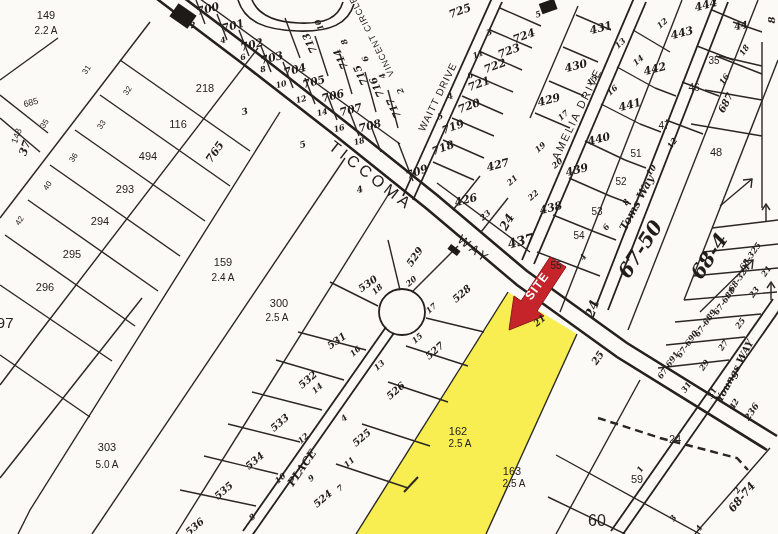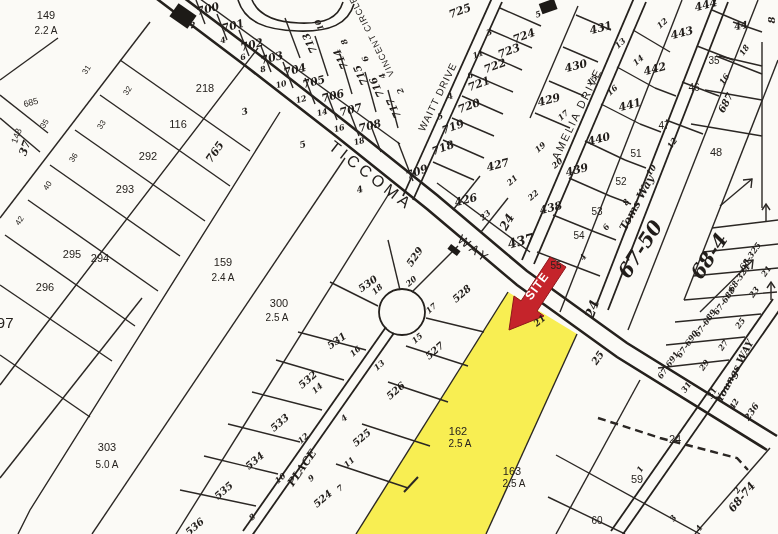--- a/index.html
+++ b/index.html
@@ -187,39 +187,39 @@
     </g>
 
     <polygon points="550,257 566,267 537,311 544,316 509,330 514,296 521,301" fill="#c5242b" stroke="#8e171c" stroke-width="1"></polygon>
   </svg>
 
   <div id="label-layer">
       <span class="lbl p" style="left: 46px; top: 15px; font-size: 11px; transform: translate(-50%, -50%) rotate(0deg);">149</span>
       <span class="lbl p" style="left: 46px; top: 31px; font-size: 10px; transform: translate(-50%, -50%) rotate(0deg);">2.2 A</span>
       <span class="lbl p" style="left: 205px; top: 88px; font-size: 11px; transform: translate(-50%, -50%) rotate(0deg);">218</span>
       <span class="lbl p" style="left: 178px; top: 124px; font-size: 11px; transform: translate(-50%, -50%) rotate(0deg);">116</span>
-      <span class="lbl p" style="left: 148px; top: 156px; font-size: 11px; transform: translate(-50%, -50%) rotate(0deg);">292</span>
+      <span class="lbl p" style="left: 148px; top: 156px; font-size: 11px; transform: translate(-50%, -50%) rotate(0deg);">494</span>
       <span class="lbl p" style="left: 125px; top: 189px; font-size: 11px; transform: translate(-50%, -50%) rotate(0deg);">293</span>
-      <span class="lbl p" style="left: 100px; top: 221px; font-size: 11px; transform: translate(-50%, -50%) rotate(0deg); margin-top: 37px;">294</span>
+      <span class="lbl p" style="left: 100px; top: 221px; font-size: 11px; transform: translate(-50%, -50%) rotate(0deg);">294</span>
       <span class="lbl p" style="left: 72px; top: 254px; font-size: 11px; transform: translate(-50%, -50%) rotate(0deg);">295</span>
       <span class="lbl p" style="left: 45px; top: 287px; font-size: 11px; transform: translate(-50%, -50%) rotate(0deg);">296</span>
       <span class="lbl p" style="left: 1px; top: 322px; font-size: 15px; transform: translate(-50%, -50%) rotate(0deg);">297</span>
       <span class="lbl p" style="left: 107px; top: 447px; font-size: 11px; transform: translate(-50%, -50%) rotate(0deg);">303</span>
       <span class="lbl p" style="left: 107px; top: 465px; font-size: 10px; transform: translate(-50%, -50%) rotate(0deg);">5.0 A</span>
       <span class="lbl p" style="left: 223px; top: 262px; font-size: 11px; transform: translate(-50%, -50%) rotate(0deg);">159</span>
       <span class="lbl p" style="left: 223px; top: 278px; font-size: 10px; transform: translate(-50%, -50%) rotate(0deg);">2.4 A</span>
       <span class="lbl p" style="left: 279px; top: 303px; font-size: 11px; transform: translate(-50%, -50%) rotate(0deg);">300</span>
       <span class="lbl p" style="left: 277px; top: 318px; font-size: 10px; transform: translate(-50%, -50%) rotate(0deg);">2.5 A</span>
       <span class="lbl p" style="left: 458px; top: 431px; font-size: 11px; transform: translate(-50%, -50%) rotate(0deg);">162</span>
       <span class="lbl p" style="left: 460px; top: 444px; font-size: 10px; transform: translate(-50%, -50%) rotate(0deg);">2.5 A</span>
       <span class="lbl p" style="left: 512px; top: 471px; font-size: 11px; transform: translate(-50%, -50%) rotate(0deg);">163</span>
       <span class="lbl p" style="left: 514px; top: 484px; font-size: 10px; transform: translate(-50%, -50%) rotate(0deg);">2.5 A</span>
       <span class="lbl p" style="left: 675px; top: 439px; font-size: 11px; transform: translate(-50%, -50%) rotate(0deg);">24</span>
       <span class="lbl p" style="left: 637px; top: 479px; font-size: 11px; transform: translate(-50%, -50%) rotate(0deg);">59</span>
-      <span class="lbl p" style="left: 597px; top: 521px; font-size: 10px; transform: translate(-50%, -50%) rotate(0deg);">60</span>
+      <span class="lbl p" style="left: 597px; top: 521px; font-size: 16px; transform: translate(-50%, -50%) rotate(0deg);">60</span>
       <span class="lbl p" style="left: 31px; top: 103px; font-size: 9px; transform: translate(-50%, -50%) rotate(-15deg);">685</span>
       <span class="lbl p" style="left: 17px; top: 136px; font-size: 9px; transform: translate(-50%, -50%) rotate(-70deg);">148</span>
       <span class="lbl p" style="left: 45px; top: 124px; font-size: 8px; transform: translate(-50%, -50%) rotate(-58deg);">35</span>
       <span class="lbl p" style="left: 87px; top: 70px; font-size: 8px; transform: translate(-50%, -50%) rotate(-58deg);">31</span>
       <span class="lbl p" style="left: 128px; top: 91px; font-size: 8px; transform: translate(-50%, -50%) rotate(-58deg);">32</span>
       <span class="lbl p" style="left: 102px; top: 125px; font-size: 8px; transform: translate(-50%, -50%) rotate(-58deg);">33</span>
       <span class="lbl p" style="left: 74px; top: 158px; font-size: 8px; transform: translate(-50%, -50%) rotate(-58deg);">36</span>
       <span class="lbl p" style="left: 48px; top: 186px; font-size: 8px; transform: translate(-50%, -50%) rotate(-58deg);">40</span>
       <span class="lbl p" style="left: 20px; top: 221px; font-size: 8px; transform: translate(-50%, -50%) rotate(-58deg);">42</span>
       <span class="lbl h" style="left: 25px; top: 148px; font-size: 11px; transform: translate(-50%, -50%) rotate(-70deg);">37</span>

